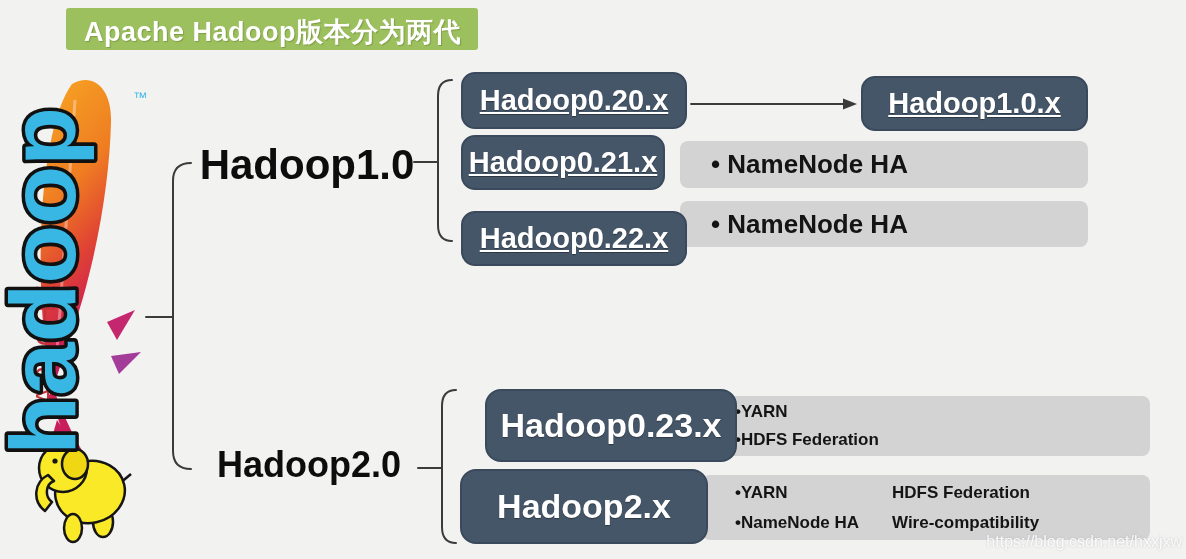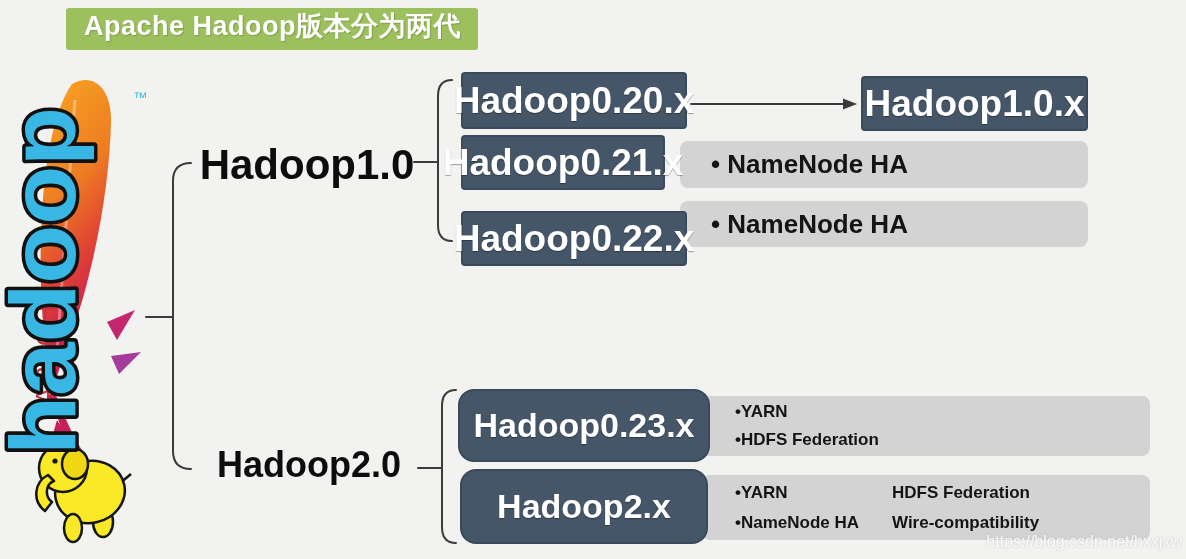--- a/index.html
+++ b/index.html
@@ -6,43 +6,43 @@
   .canvas{
     position:relative;width:1186px;height:559px;overflow:hidden;
     background:#f2f2f1;
     font-family:"Liberation Sans", sans-serif;
   }
   .abs{position:absolute;}
   
   .banner{
     left:66px;top:8px;width:412px;height:42px;
     background:#9dc05e;border-radius:3px;
-    display:flex;align-items:flex-start;padding-left:18px;box-sizing:border-box;
+    display:flex;align-items:flex-end;padding-left:18px;box-sizing:border-box;
     color:#fff;font-size:27px;font-weight:bold;letter-spacing:0.5px;
     text-shadow:1px 1px 1px rgba(100,130,50,.55);
   }
   
   .gen-label{
     color:#0d0d0d;font-weight:bold;text-align:center;white-space:nowrap;
   }
   .gen1{left:198px;top:141px;width:218px;font-size:42px;}
   .gen2{left:200px;top:444px;width:218px;font-size:36px;}
   
   .vbox{
     background:#455668;border:2px solid #3a4a5c;box-sizing:border-box;
     color:#fff;font-weight:bold;display:flex;align-items:center;justify-content:center;
     text-shadow:0 1px 1px rgba(0,0,0,.35);white-space:nowrap;
   }
-  .vbox.small{border-radius:4px;font-size:37px;}
+  .vbox.small{border-radius:14px;font-size:29px;text-decoration:underline;}
   .vbox.big{border-radius:16px;font-size:34px;}
   .b020{left:461px;top:72px;width:226px;height:57px;}
   .b10x{left:861px;top:76px;width:227px;height:55px;}
   .b021{left:461px;top:135px;width:204px;height:55px;}
   .b022{left:461px;top:195px;width:226px;height:55px;margin-top:16px;}
-  .b023{left:458px;top:389px;width:252px;height:73px;}
+  .b023{left:485px;top:389px;width:252px;height:73px;}
   .b2x {left:460px;top:469px;width:248px;height:75px;}
   
   .bar{
     background:#d3d3d4;border-radius:8px;box-sizing:border-box;
     color:#141414;font-weight:bold;
   }
   .bar.one{display:flex;align-items:center;padding-left:31px;font-size:26px;}
   .bar21{left:680px;top:141px;width:408px;height:47px;}
   .bar22{left:680px;top:201px;width:408px;height:46px;}
   .bar23{left:702px;top:396px;width:448px;height:60px;

